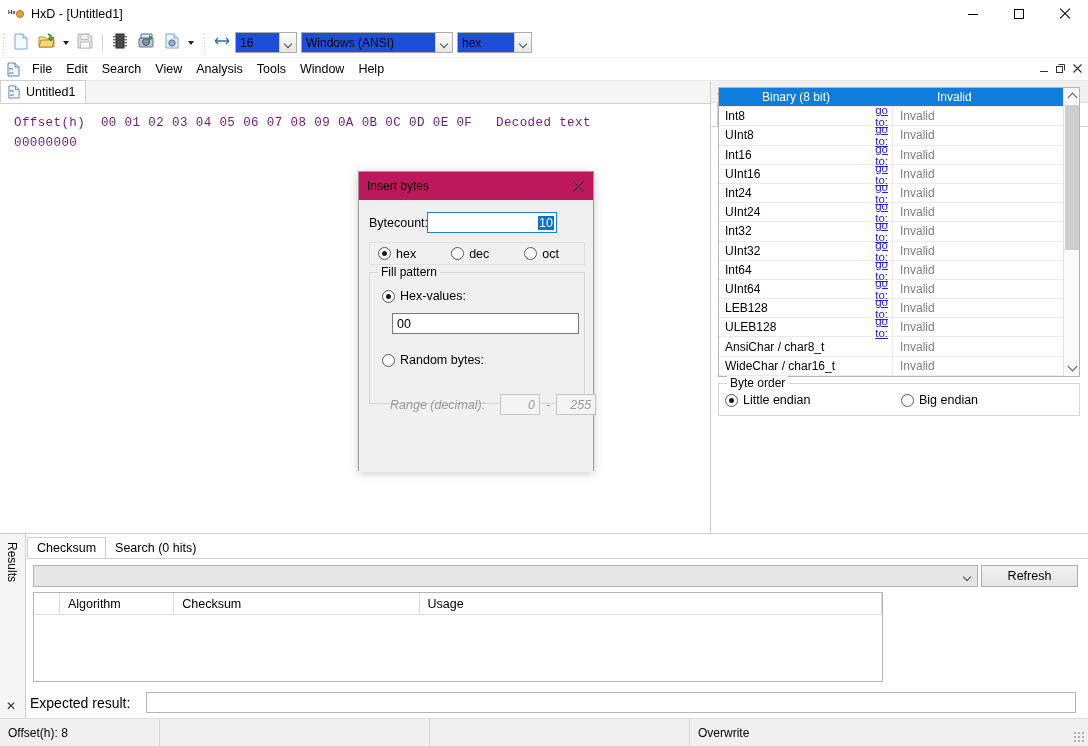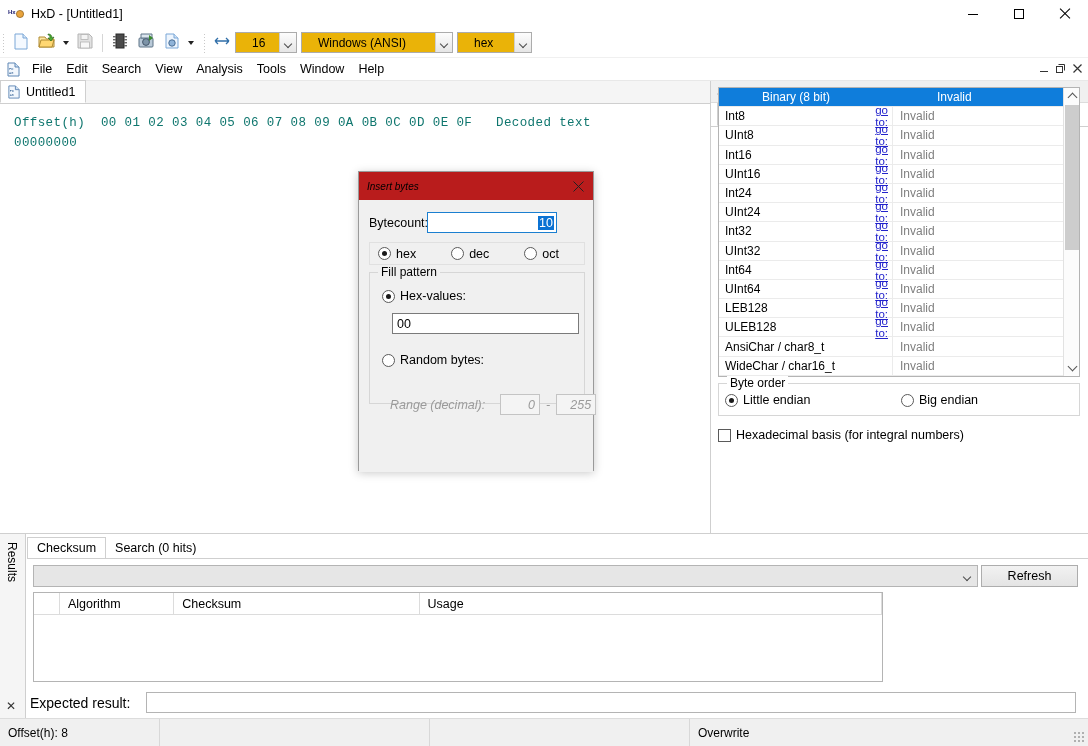--- a/index.html
+++ b/index.html
@@ -47,22 +47,22 @@
   }
   .grip { width:3px; height:20px; margin:0 3px 0 2px;
     background-image: radial-gradient(circle, #c8c8c8 1px, transparent 1px);
     background-size: 3px 3px; }
   .tb-btn { width:26px; height:24px; display:flex; align-items:center; justify-content:center;
             position:relative; }
   .tb-arrow { width:12px; height:24px; display:flex; align-items:center; justify-content:center; }
   .tri-down { width:0;height:0;border-left:3.5px solid transparent;border-right:3.5px solid transparent;border-top:4px solid #222; }
   .tb-sep { width:1px; height:18px; background:#d6d6d6; margin:0 4px; }
   .tb-combo {
-    height:21px; border:1px solid #acacac; background:#eab308; display:flex; align-items:center;
-    font-size:12px; padding-left:16px; position:relative; margin-right:4px;
+    height:21px; border:1px solid #acacac; background:#1d4ed8; display:flex; align-items:center;
+    font-size:12px; padding-left:4px; position:relative; margin-right:4px;
   }
   .tb-combo .cb-arrow {
     position:absolute; right:0; top:0; width:17px; height:19px;
     background:linear-gradient(#fdfdfd,#e6e6e6); border-left:1px solid #cfcfcf;
     display:flex; align-items:center; justify-content:center;
   }
   .chev { width:7px; height:4px; position:relative; }
   .chev:before { content:""; position:absolute; left:0; top:0; width:5px; height:5px;
      border-left:1.3px solid #4a4a4a; border-bottom:1.3px solid #4a4a4a; transform:rotate(-45deg); }
 
@@ -89,21 +89,21 @@
     display:flex; align-items:center; padding:0 10px 0 6px; font-size:12.5px;
     position:relative; top:0;
   }
   .doc-tab .doc-icon { width:14px; height:14px; margin-right:5px; }
 
   
   .hexarea {
     position:absolute; left:0; top:104px; width:710px; height:429px;
     background:#ffffff; overflow:hidden;
     font-family:"Liberation Mono","DejaVu Sans Mono",monospace;
-    font-size:12.5px; color:#0f766e;
+    font-size:12.5px; color:#701a75;
   }
   .hexhead { position:absolute; left:14px; top:12px; white-space:pre; letter-spacing:0.4px; }
   .hexrow  { position:absolute; left:14px; top:32px; white-space:pre; letter-spacing:0.4px; }
 
   
   .dock-right {
     position:absolute; left:710px; top:81px; width:378px; height:452px;
     background:#ffffff; border-left:1px solid #cfcfcf;
   }
   .dock-head {
@@ -222,22 +222,22 @@
   .sb-grip { position:absolute; right:3px; bottom:3px; width:12px; height:12px;
       background-image: radial-gradient(circle, #b0b0b0 1px, transparent 1px);
       background-size: 4px 4px; }
 
   
   .dialog {
     position:absolute; left:358px; top:171px; width:236px; height:300px;
     background:#f0f0f0; border:1px solid #9a9a9a;
     box-shadow:0 2px 9px rgba(0,0,0,.22);
   }
-  .dlg-title { height:28px; background:#b91c1c; display:flex; align-items:center;
-               padding-left:8px; font-size:10px; position:relative;font-style:italic; }
+  .dlg-title { height:28px; background:#be185d; display:flex; align-items:center;
+               padding-left:8px; font-size:12px; position:relative; }
   .dlg-close { position:absolute; right:0; top:0; width:30px; height:28px;
                display:flex; align-items:center; justify-content:center; }
   .dlg-body { position:relative; height:272px; background:#f0f0f0; }
 
   .fld-row { position:absolute; left:10px; top:12px; display:flex; align-items:center; }
   .fld-label { width:58px; font-size:12.5px; }
   .bytecount-input {
     width:130px; height:21px; border:1px solid #1b7fd0; background:#ffffff;
     display:flex; align-items:center; justify-content:flex-end; padding-right:2px;
     font-size:12.5px;
@@ -585,24 +585,20 @@
     <div style="position:absolute;left:6px;top:9px;display:flex;align-items:center;">
       <span class="radio on"></span>
       <span class="rlabel">Little endian</span>
     </div>
     <div style="position:absolute;left:182px;top:9px;display:flex;align-items:center;">
       <span class="radio"></span>
       <span class="rlabel">Big endian</span>
     </div>
   </div>
 
-  <div class="hexbasis">
-    <span class="cbox"></span>
-    <span class="rlabel">Hexadecimal basis (for integral numbers)</span>
-  </div>
 
   <div class="dock-bottom">
     <div class="results-rail">
       <span class="vlabel">Results</span>
       <span class="rail-close">✕</span>
     </div>
     <div class="btabs">
       <div class="btab active">Checksum</div>
       <div class="btab">Search (0 hits)</div>
     </div>

